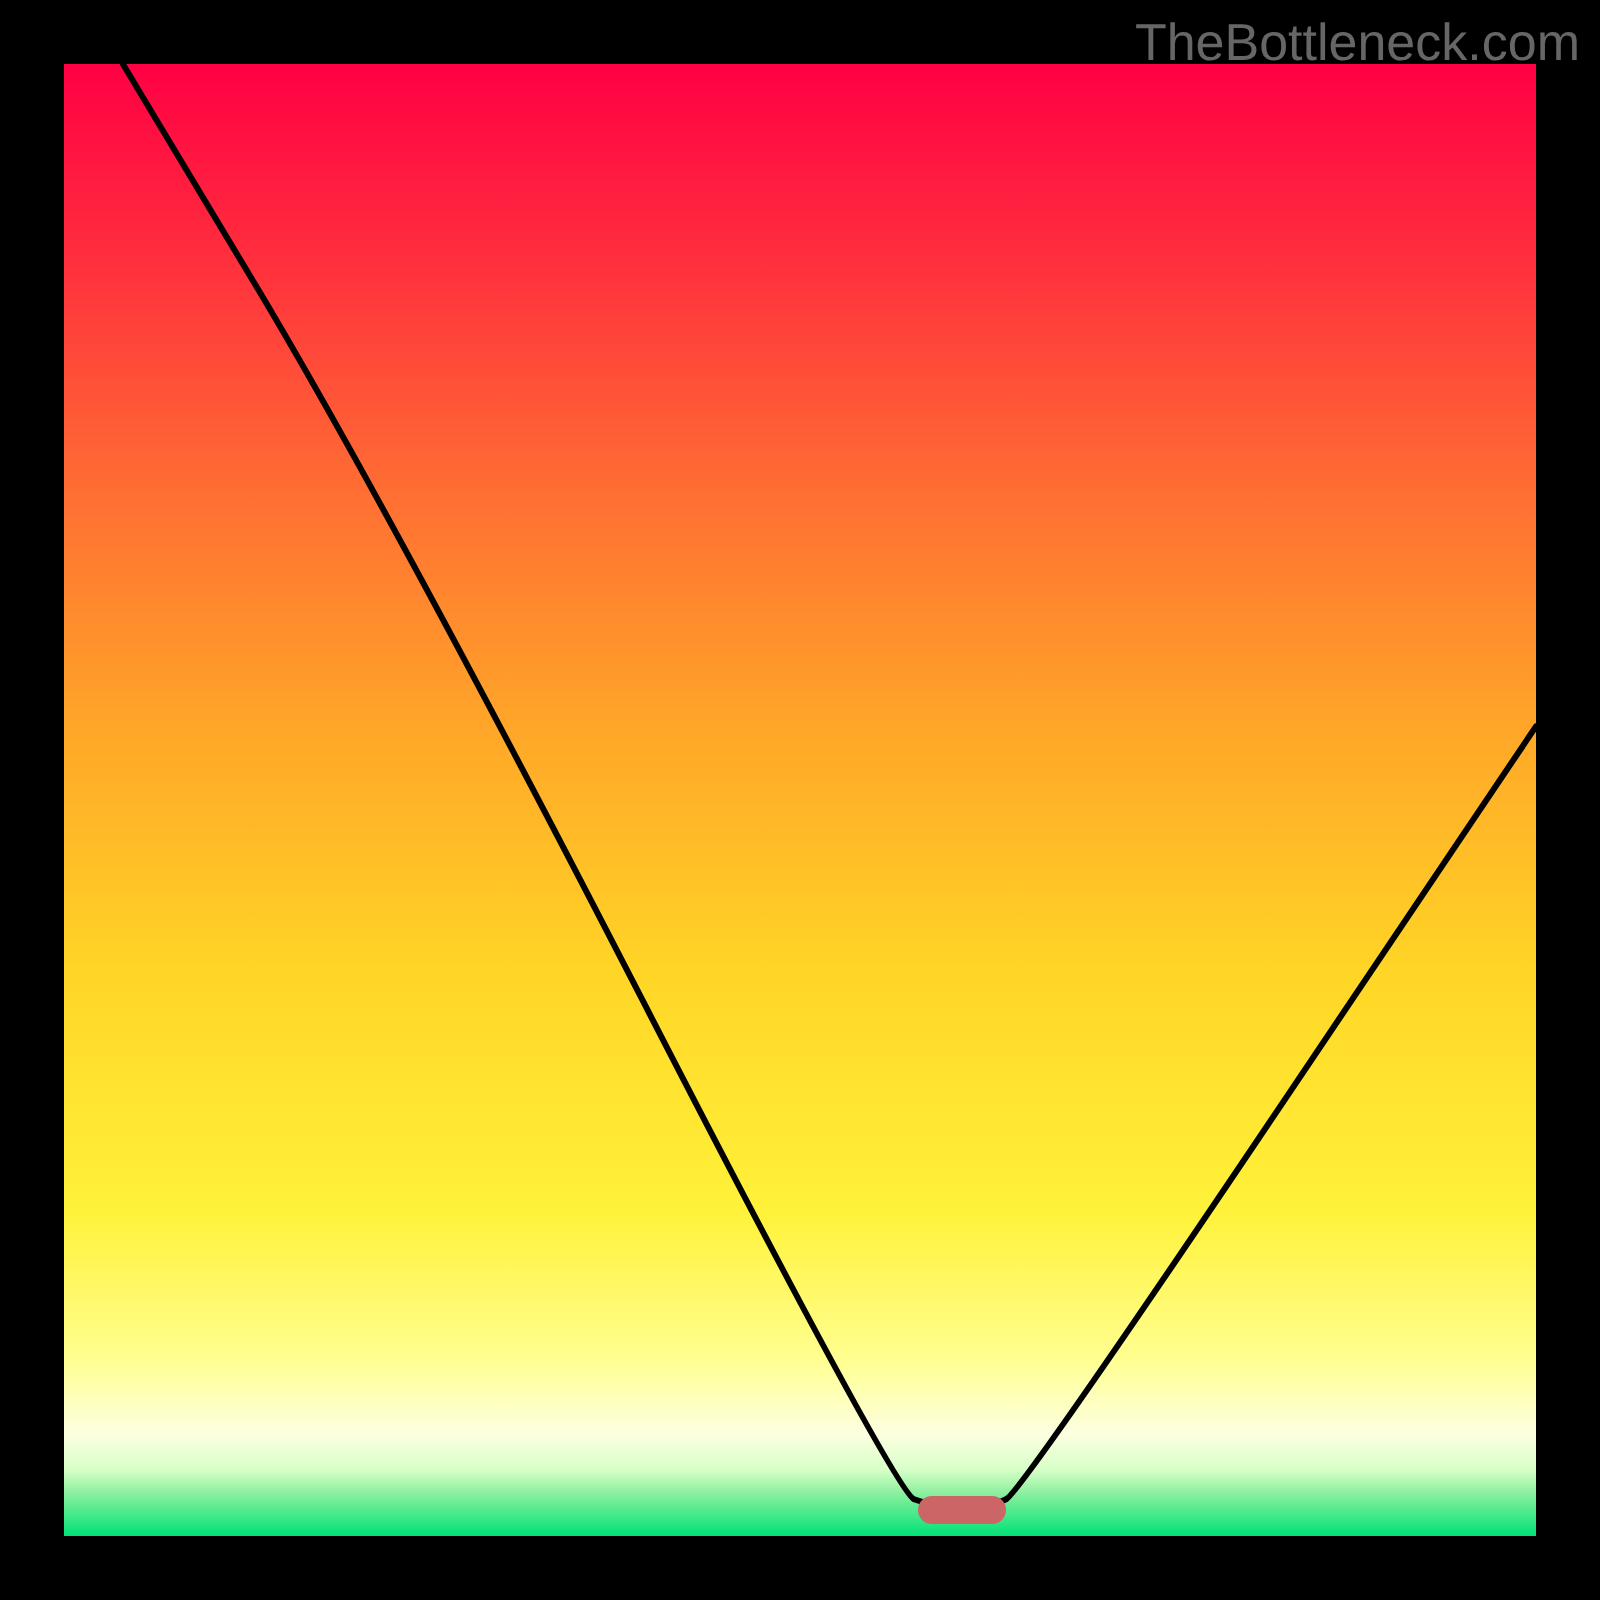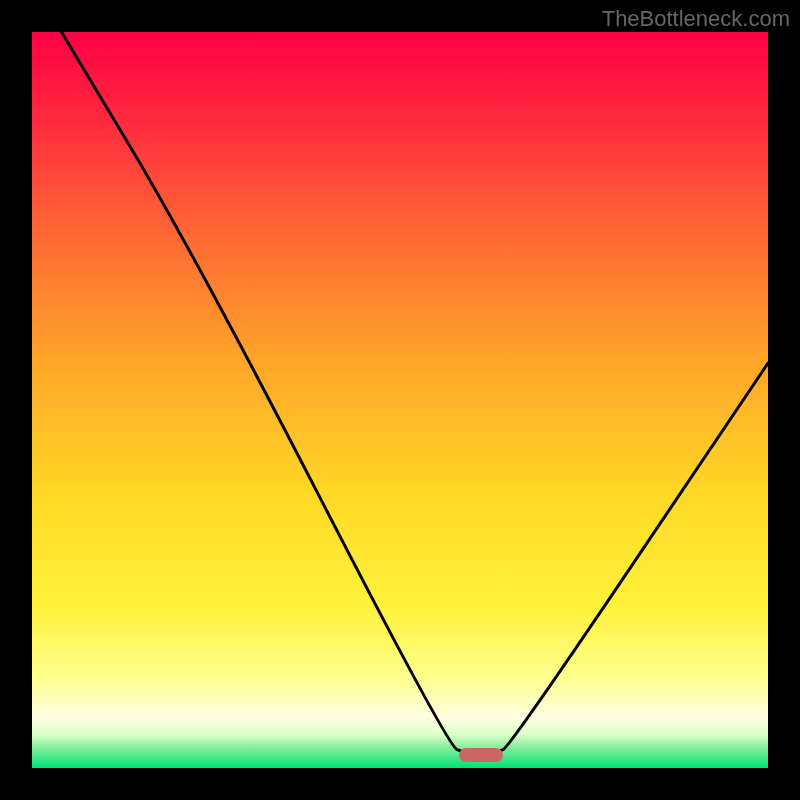--- a/index.html
+++ b/index.html
@@ -15,21 +15,21 @@
     width: 800px;
     height: 800px;
     background: #000;
   }
   .watermark {
     position: absolute;
     top: 6px;
     right: 10px;
     color: #666;
     font-family: Arial, Helvetica, sans-serif;
-    font-size: 22px;
+    font-size: 26px;
     font-weight: 500;
     z-index: 10;
   }
   svg.plot {
     position: absolute;
     left: 0;
     top: 0;
   }
   .marker {
     position: absolute;

